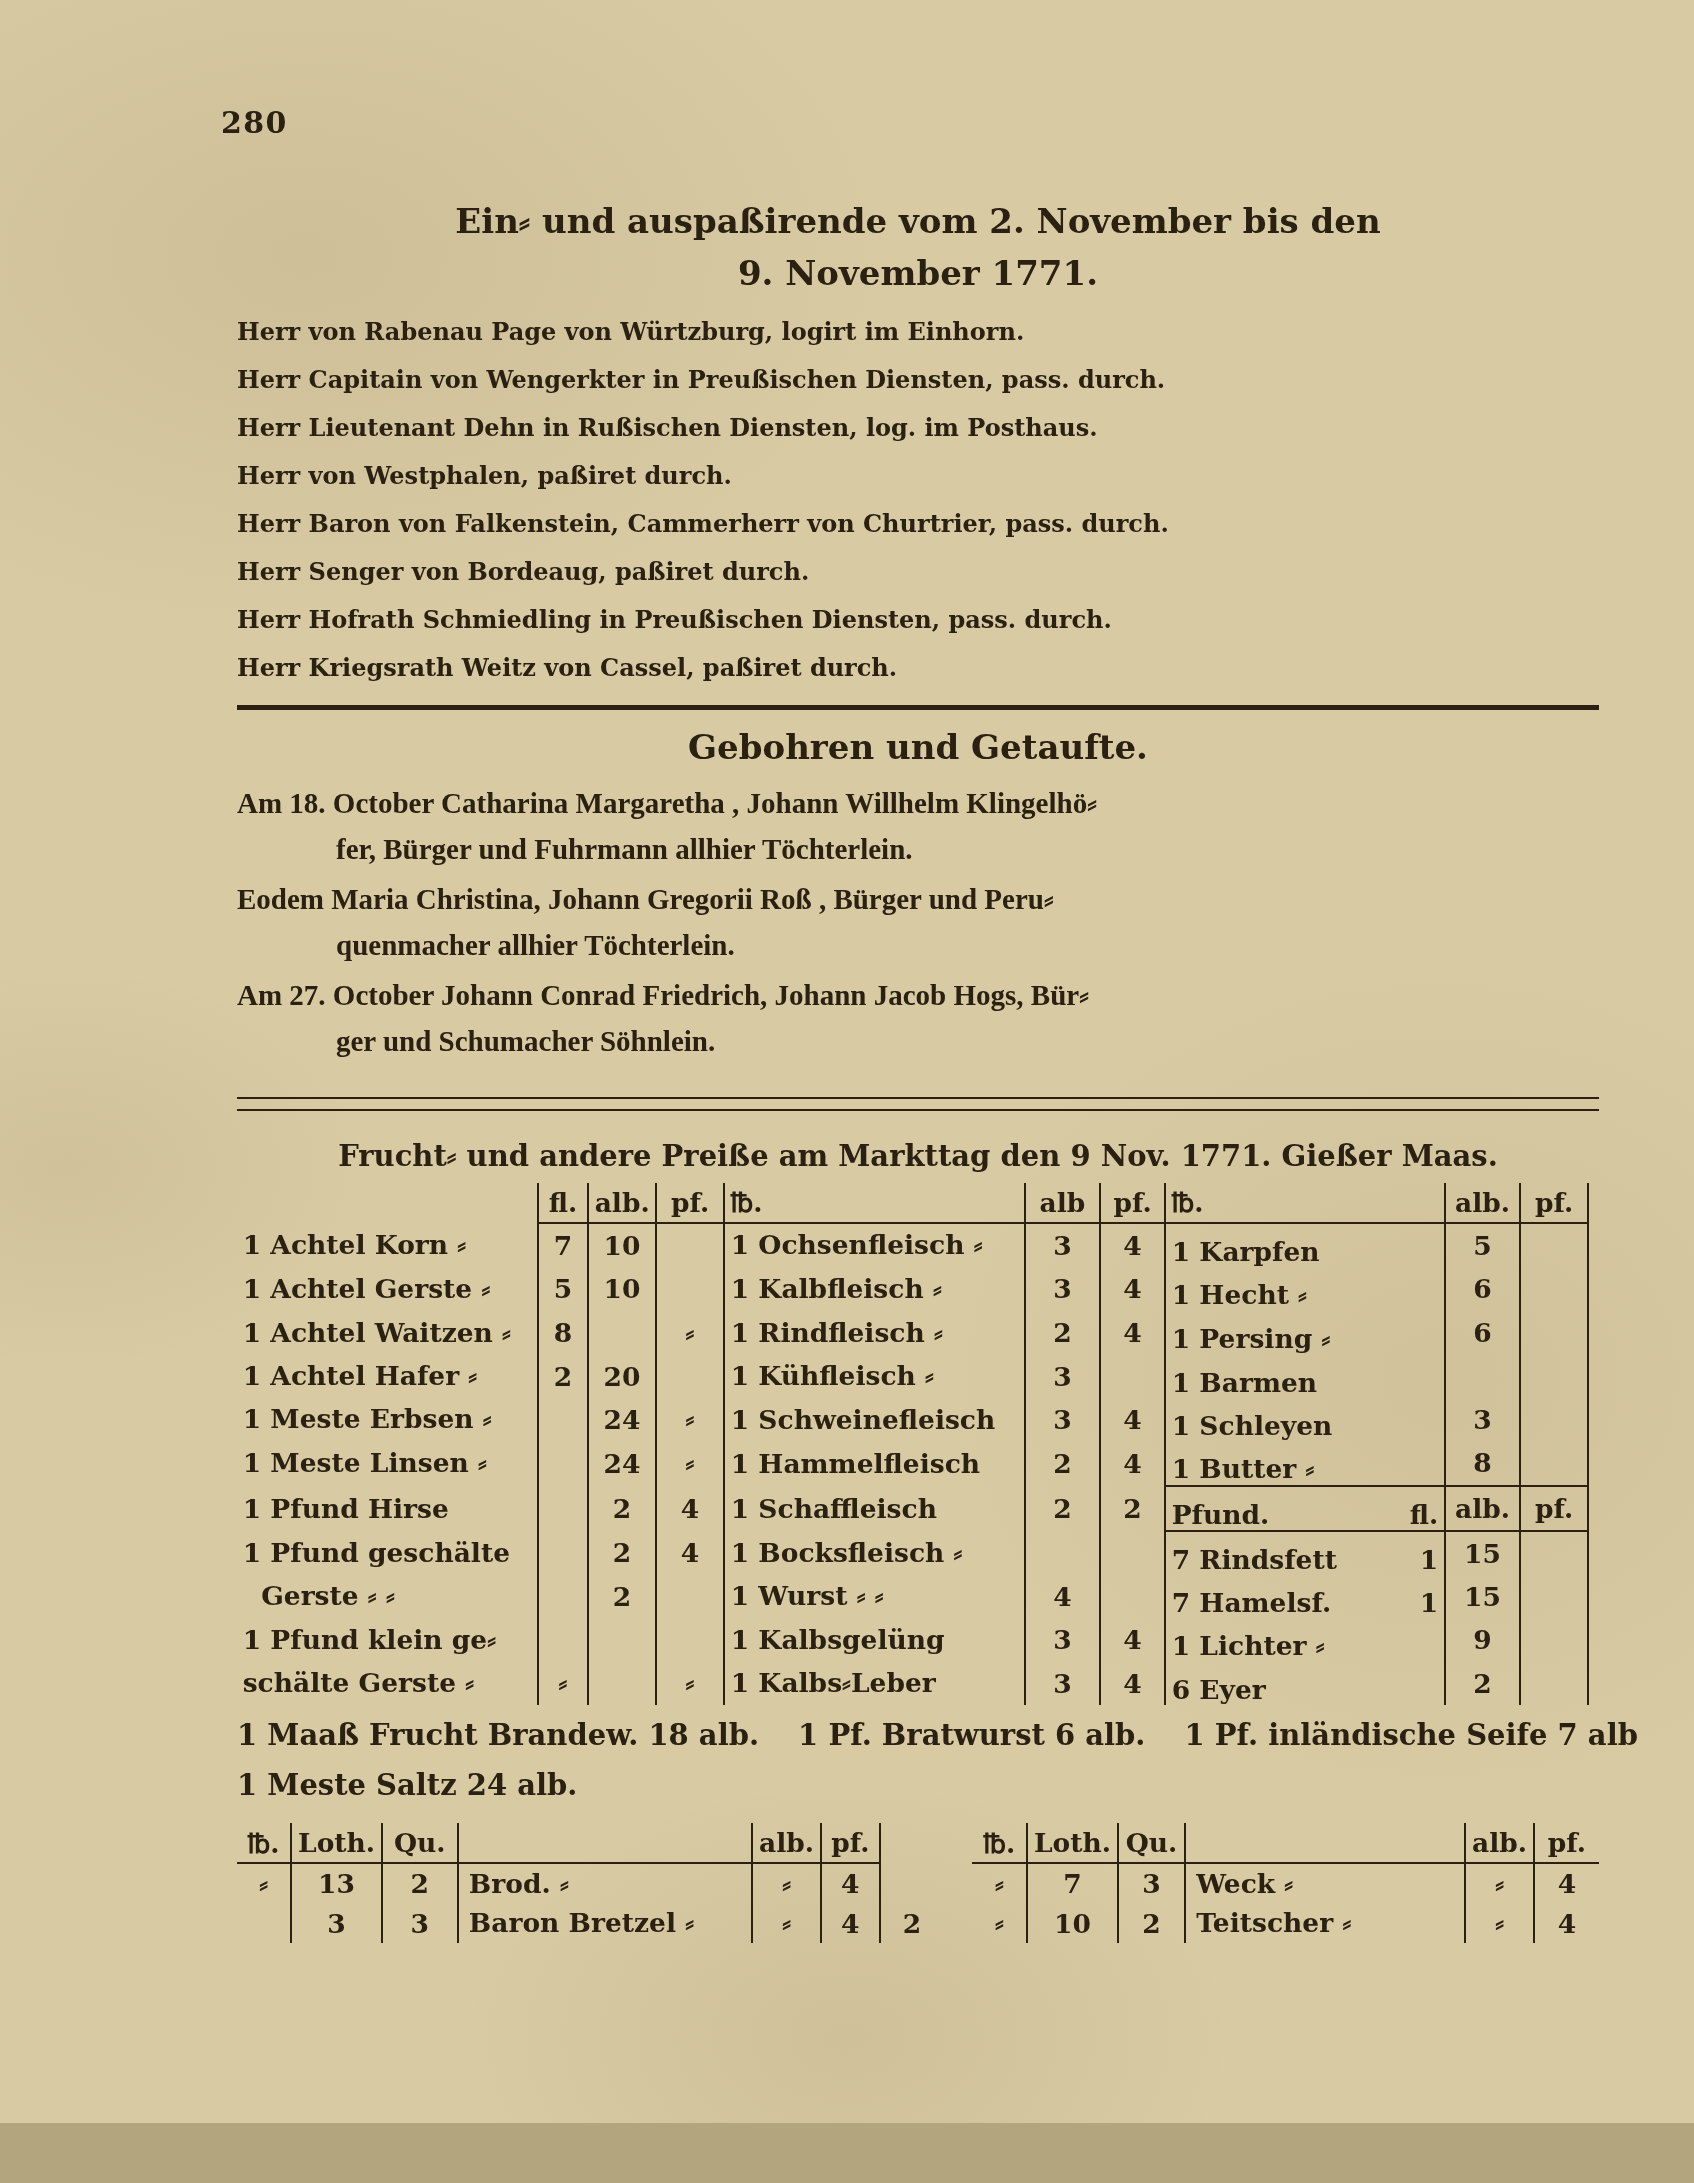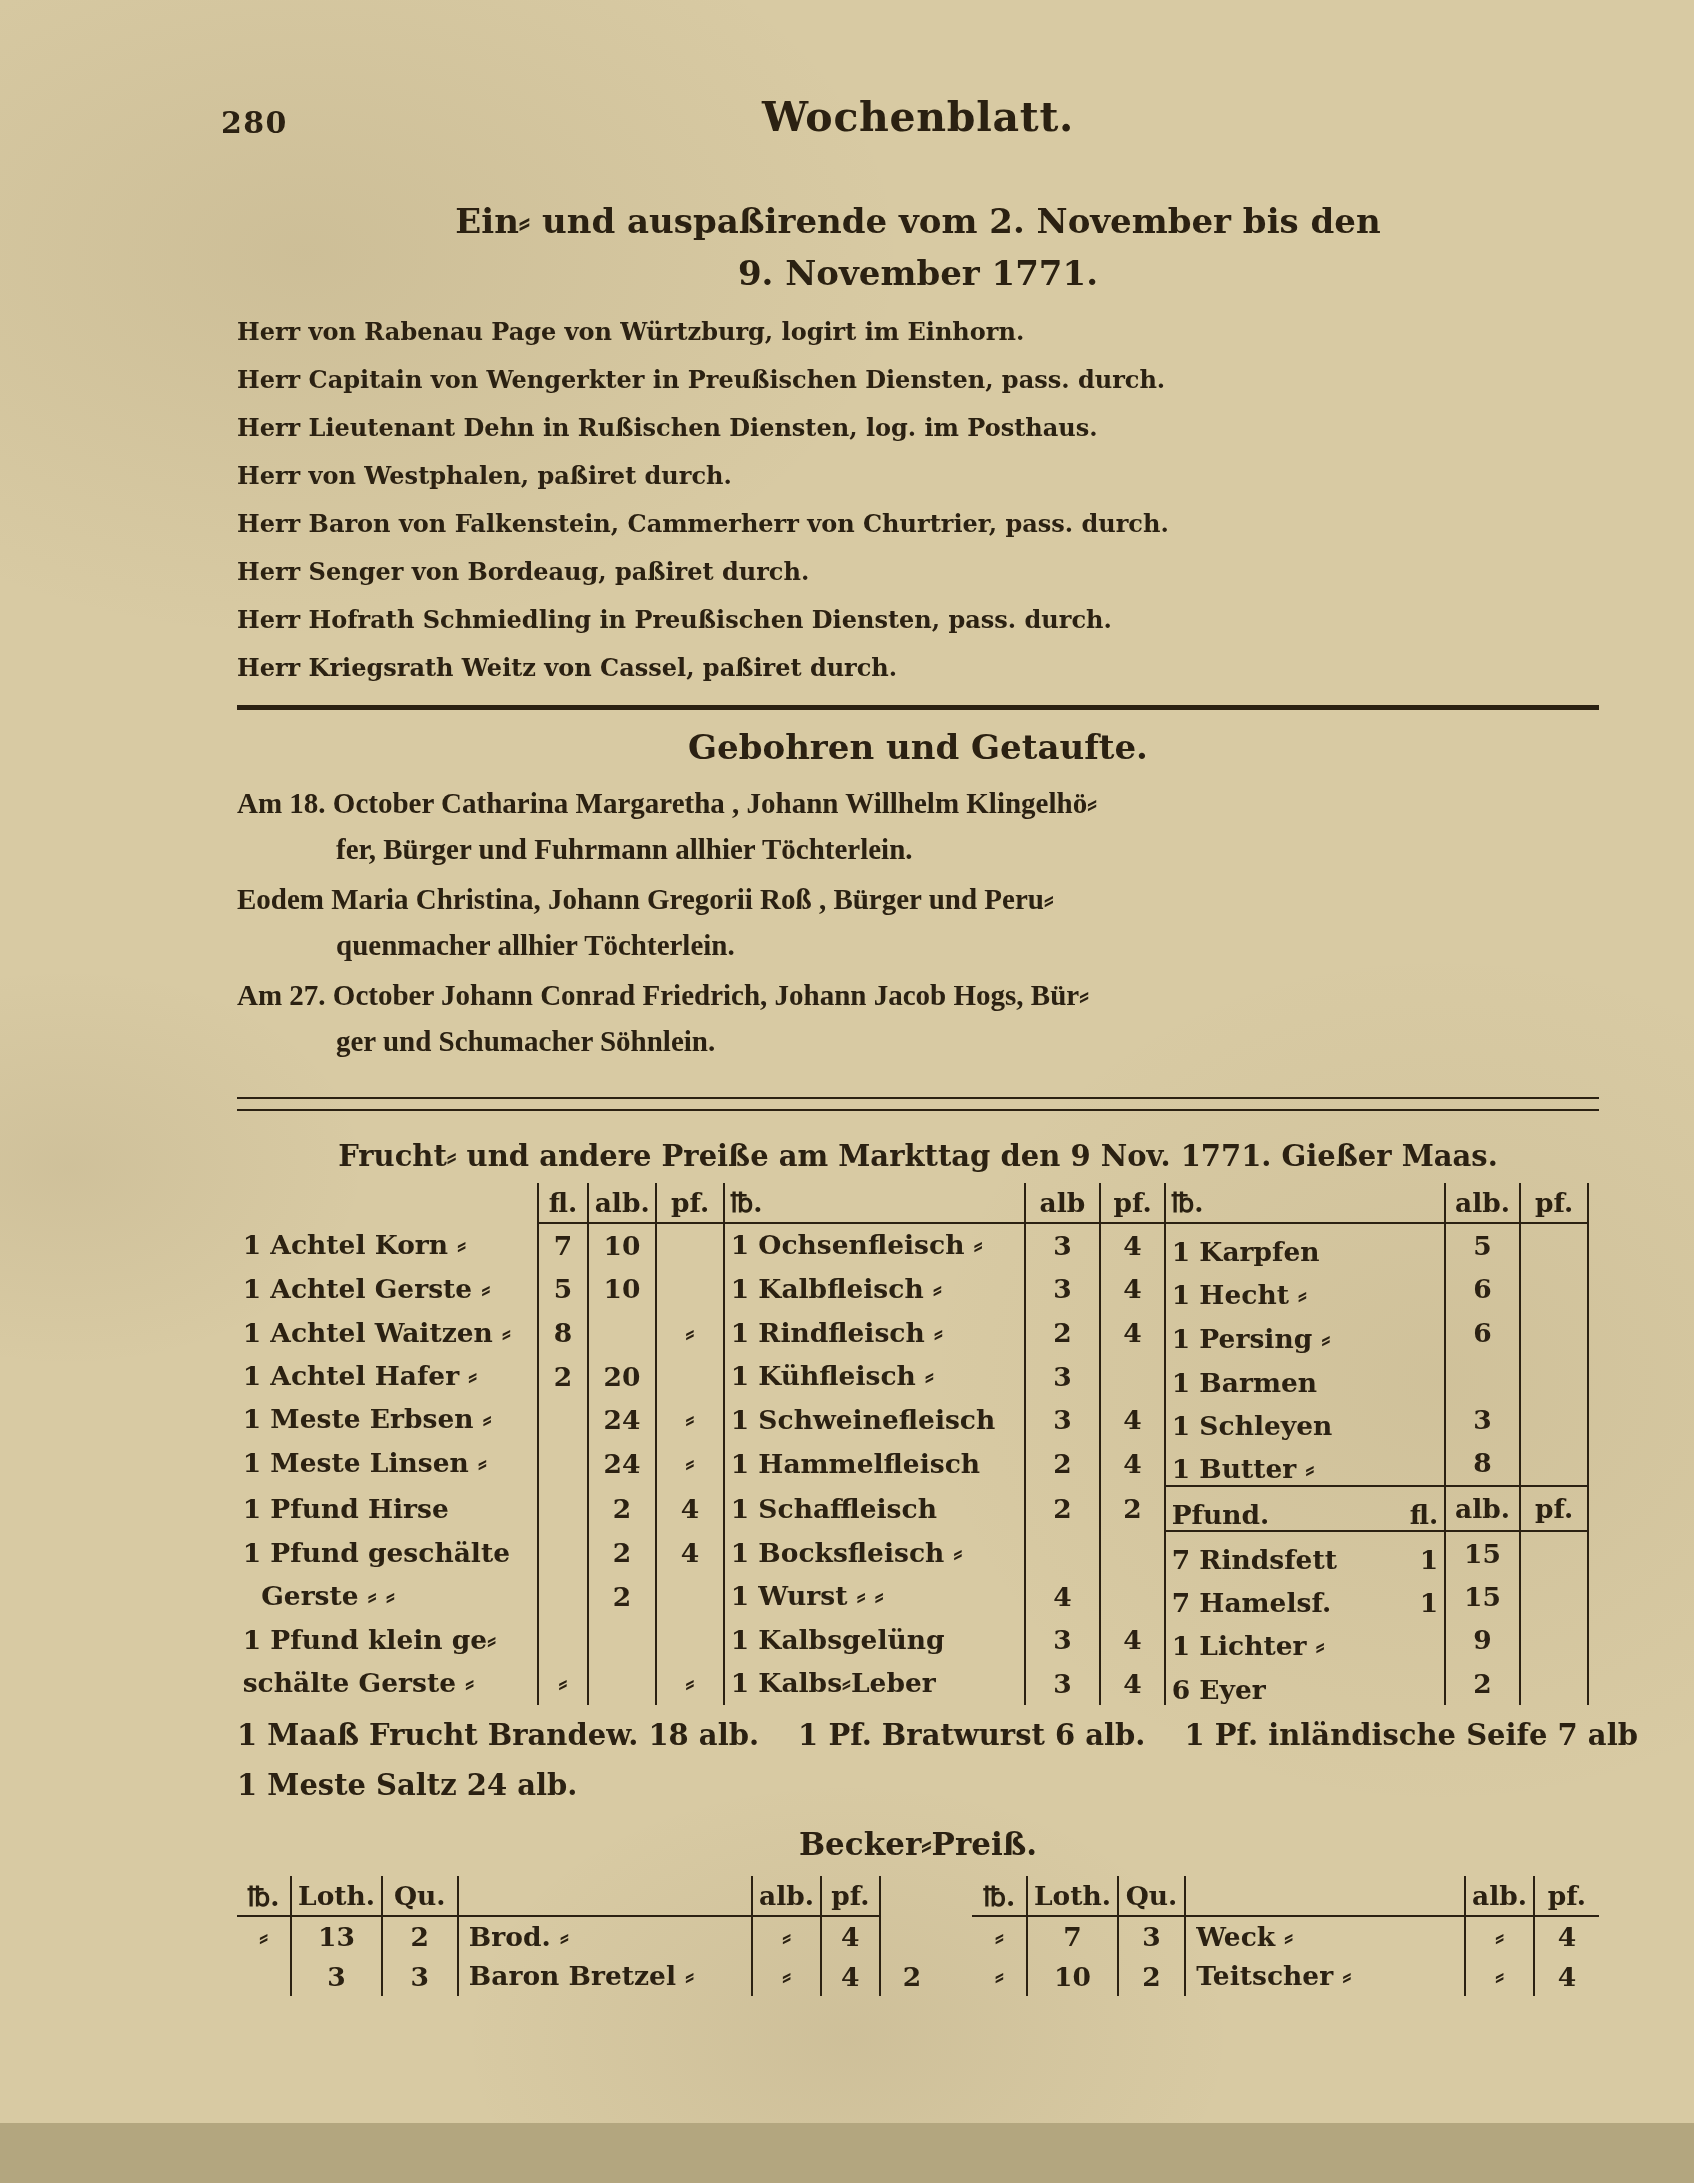--- a/index.html
+++ b/index.html
@@ -93,21 +93,20 @@
   .baker-right col.br5{width:61px}  .baker-right col.br6{width:68px}
 </style>
 </head>
 <body>
 
 <div class="page">
   <div class="content">
 
     <header class="masthead-row">
       <span class="pagenum">280</span>
-      <h1 class="masthead">Wochenblatt.</h1>
     </header>
 
     <section class="arrivals">
       <div class="sec-heading">Ein⸗ und auspaßirende vom 2. November bis den</div>
       <div class="sec-heading">9. November 1771.</div>
       <div class="entries">
 
           <p class="entry">Herr von Rabenau Page von Würtzburg, logirt im Einhorn.</p>
 
           <p class="entry">Herr Capitain von Wengerkter in Preußischen Diensten, pass. durch.</p>
@@ -382,21 +381,20 @@
               <td class="num"></td>
             </tr>
           </tbody>
       </table>
 
       <p class="note">1 Maaß Frucht Brandew. 18 alb.  1 Pf. Bratwurst 6 alb.  1 Pf. inländische Seife 7 alb</p>
       <p class="note">1 Meste Saltz 24 alb.</p>
     </section>
 
     <section class="baker">
-      <div class="baker-heading">Becker⸗Preiß.</div>
       <div class="baker-tables">
 
         <table class="baker-table baker-left">
           <colgroup>
             <col class="bc1">
               <col class="bc2">
               <col class="bc3">
               <col class="bc4">
             <col class="bc5">
               <col class="bc6">

